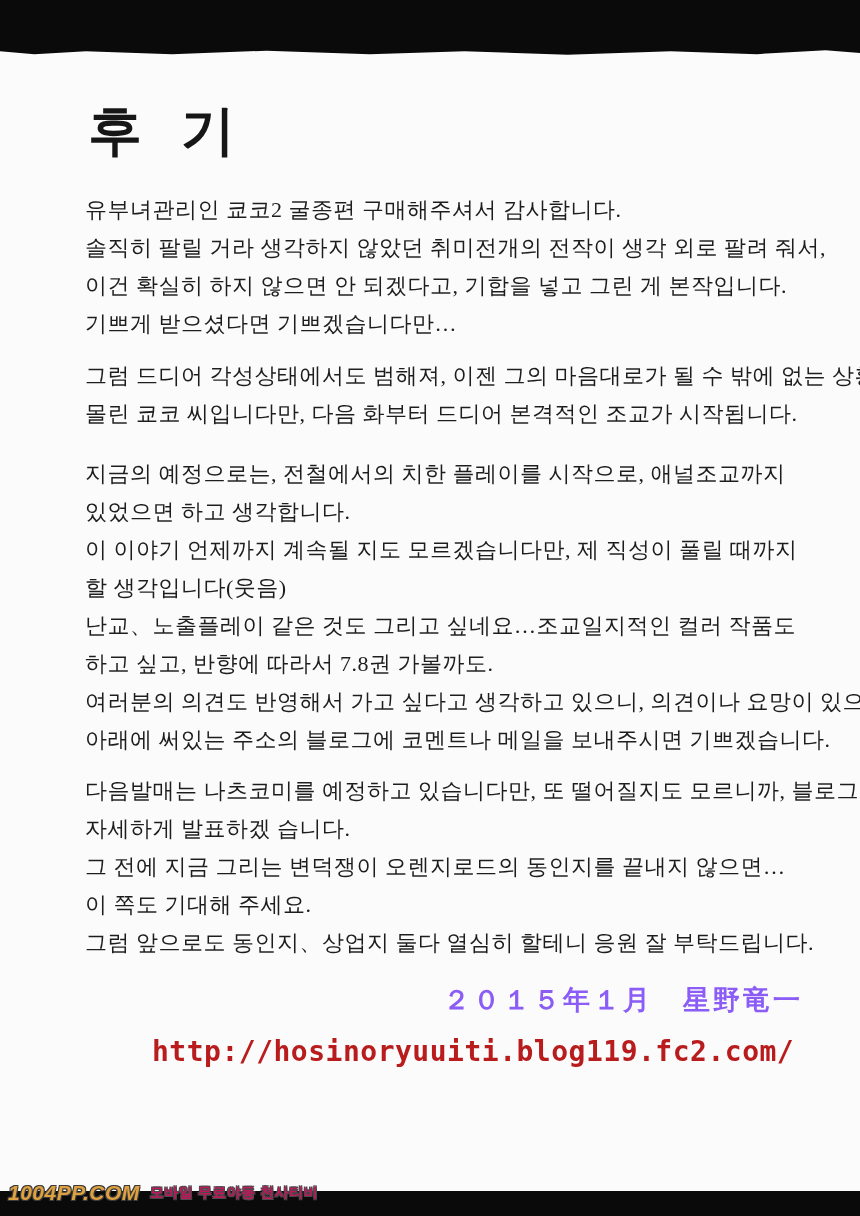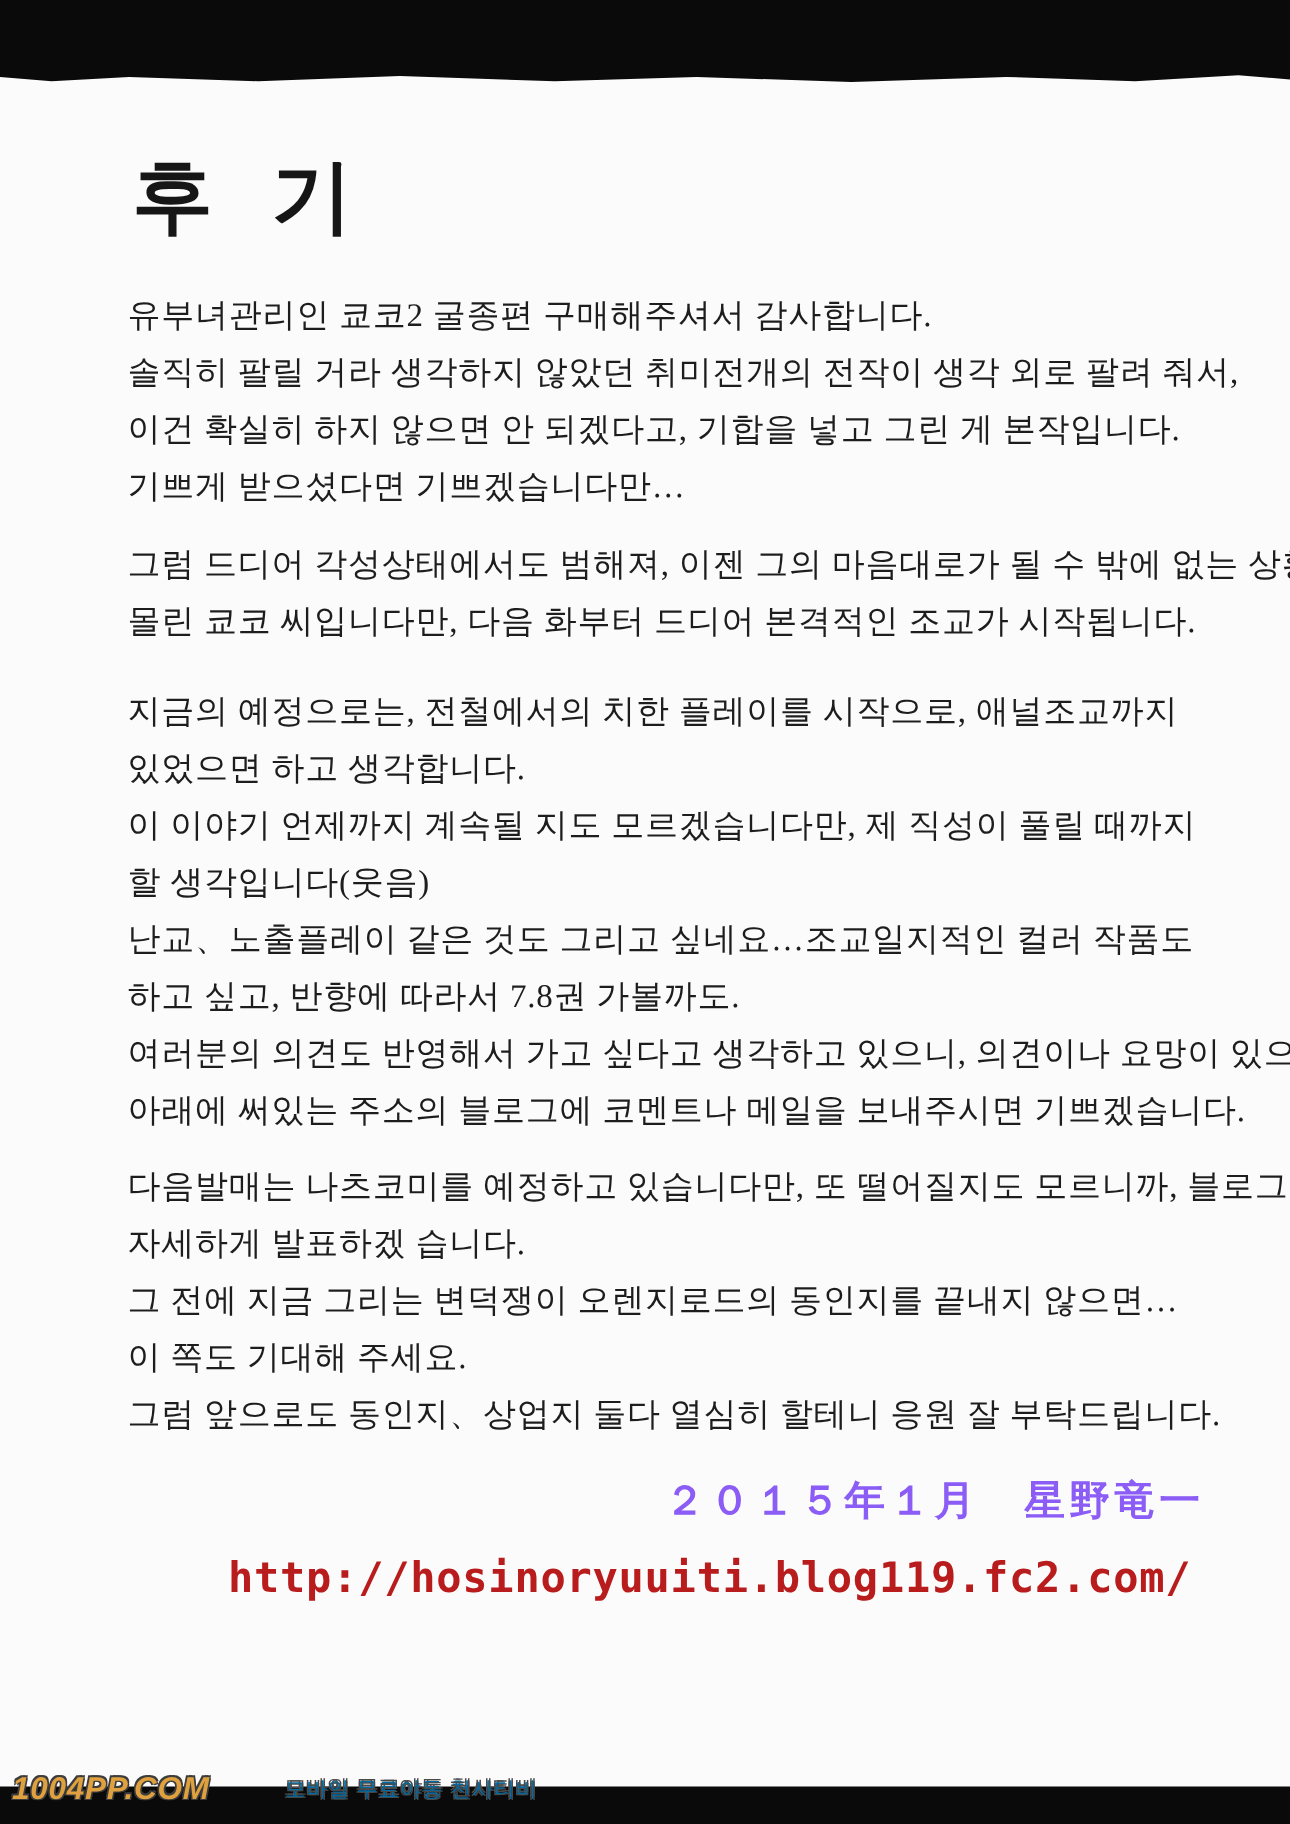--- a/index.html
+++ b/index.html
@@ -63,26 +63,25 @@
     white-space: nowrap;
   }
   .wm-site {
     font-size: 21px; font-weight: bold; font-style: italic;
     color: #dfa13f;
     text-shadow: -1px -1px 0 #3c3c3c, 1px -1px 0 #3c3c3c,
                  -1px 1px 0 #3c3c3c, 1px 1px 0 #3c3c3c;
     letter-spacing: 0.5px;
   }
   .wm-tagline {
-    font-size: 14px; font-weight: normal;
-    color: #0369a1;
+    font-size: 14px; font-weight: bold;
+    color: #be185d;
     text-shadow: -1px -1px 0 #4a4a4a, 1px -1px 0 #4a4a4a,
                  -1px 1px 0 #4a4a4a, 1px 1px 0 #4a4a4a;
     letter-spacing: 0.5px;
-    margin-left: 40px;
   }
 </style>
 </head>
 <body>
 
 <div class="scan-page">
 
   <div class="bar-top"></div>
 
   <h1 class="page-title">후  기</h1>

